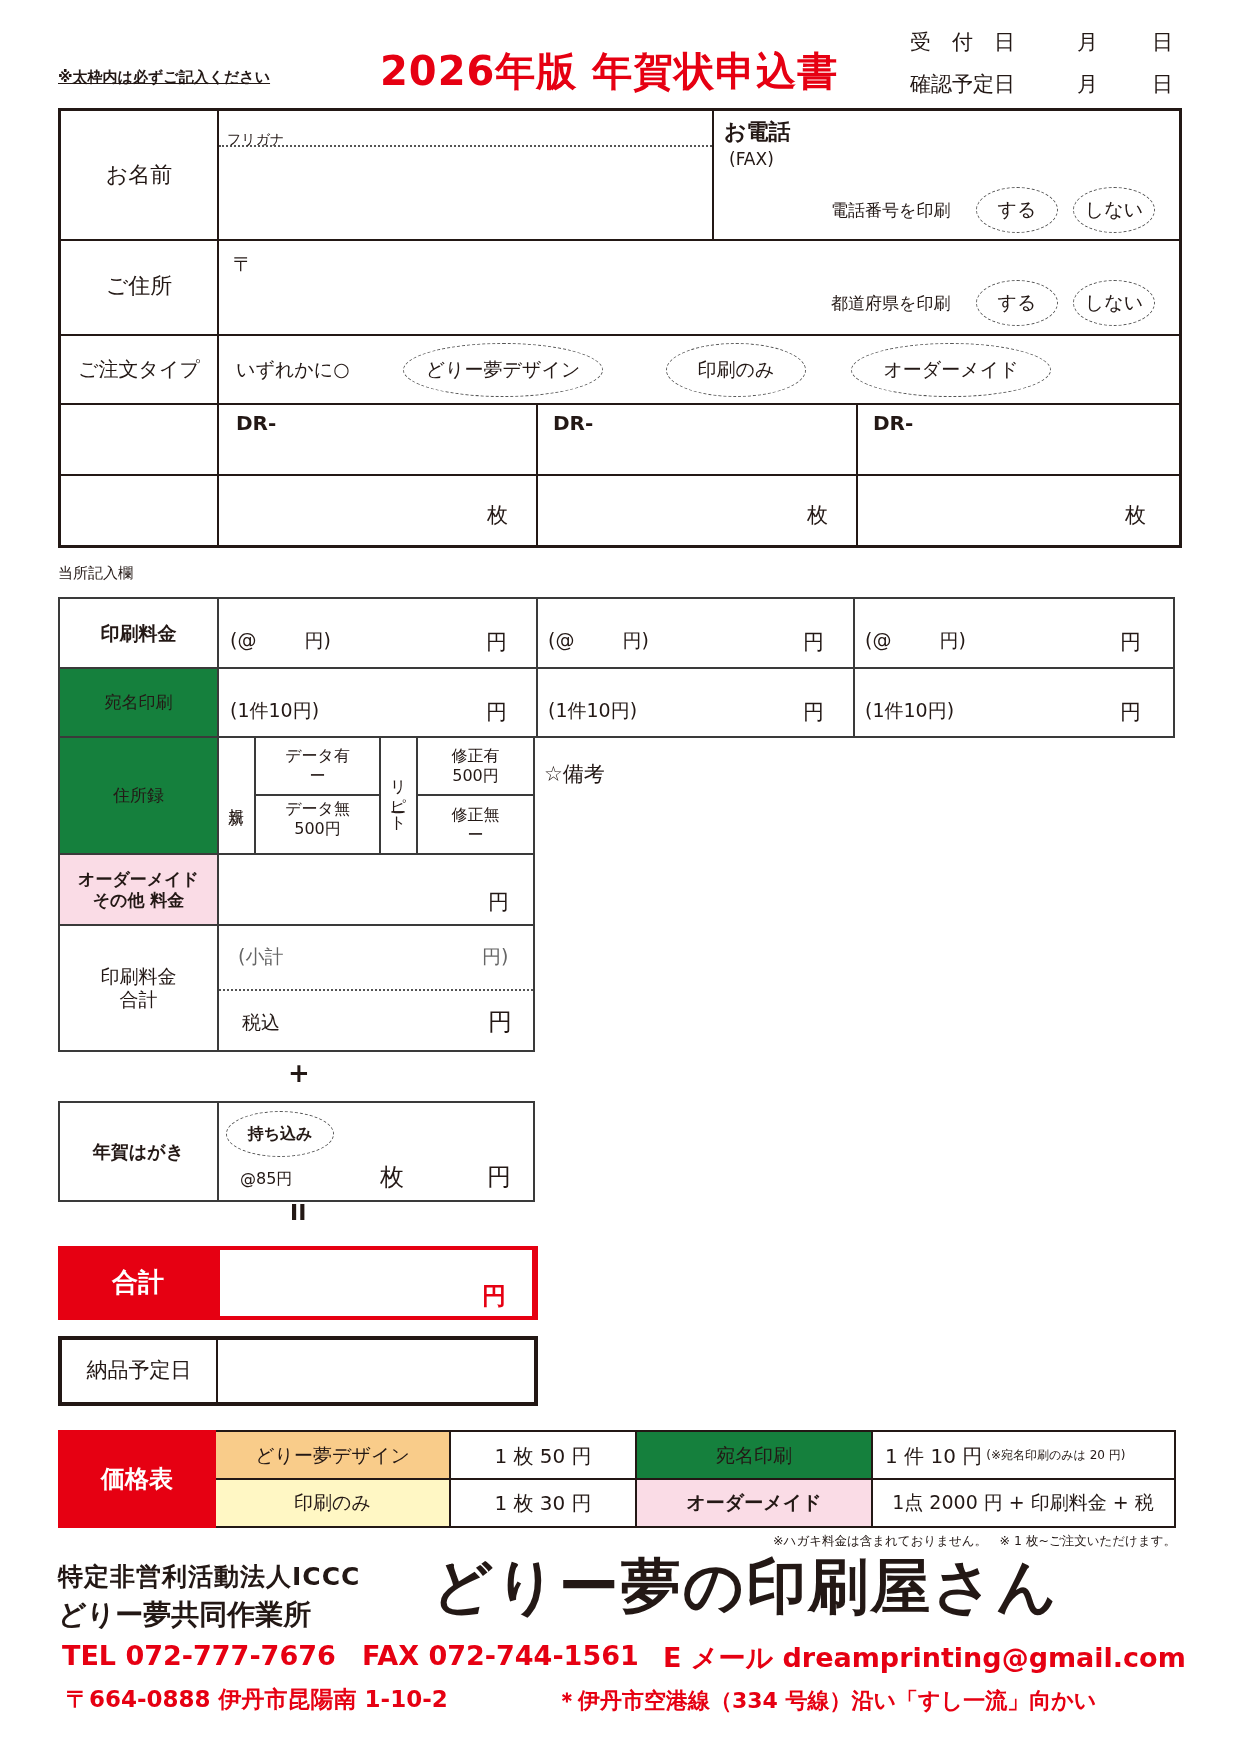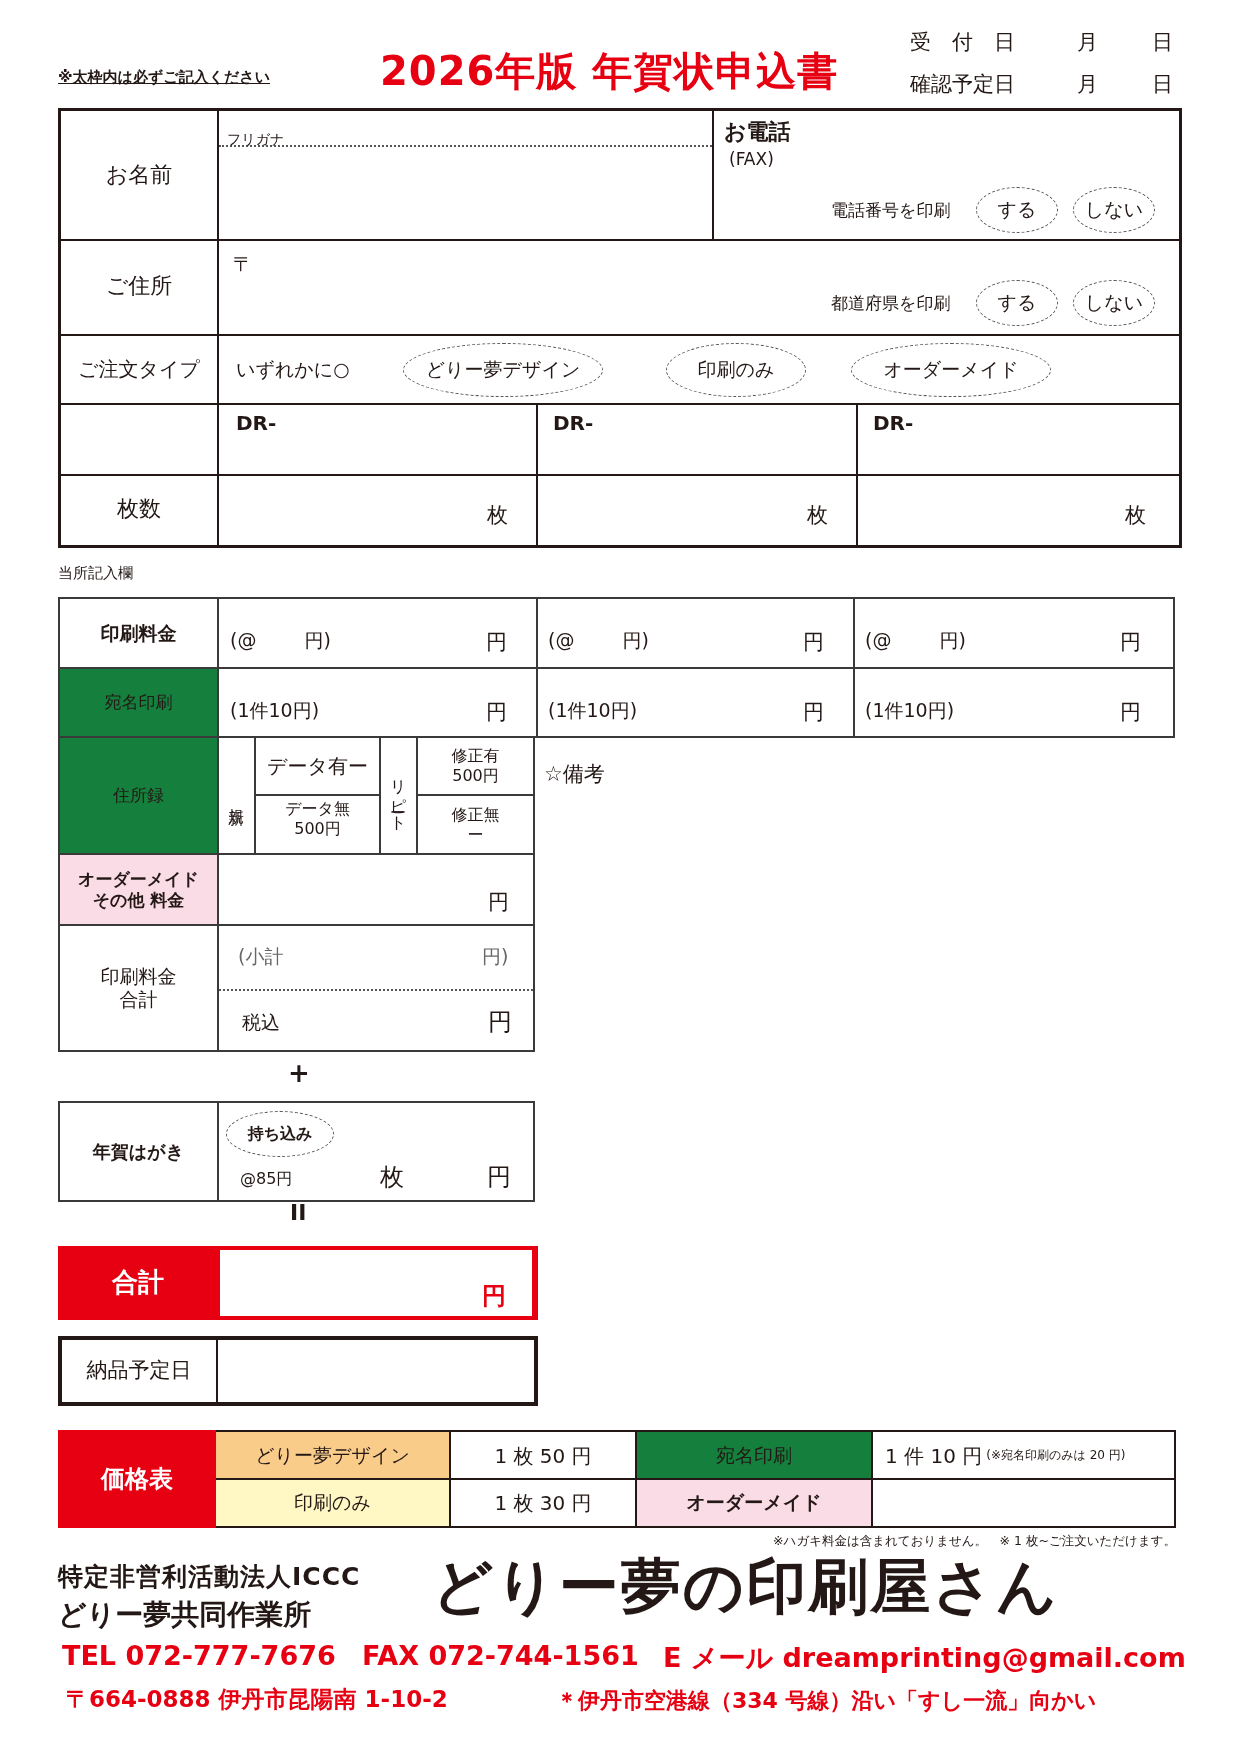--- a/index.html
+++ b/index.html
@@ -78,21 +78,20 @@
   <div class="lbl" style="left:0;top:223px;width:156px;height:69px;font-size:20px;border-radius:9px;">ご注文タイプ</div>
   <div class="cell" style="left:175px;top:246px;font-size:19px;">いずれかに○</div>
   <div class="pill" style="left:342px;top:232px;width:200px;height:54px;">どりー夢デザイン</div>
   <div class="pill" style="left:605px;top:232px;width:140px;height:54px;">印刷のみ</div>
   <div class="pill" style="left:790px;top:232px;width:200px;height:54px;">オーダーメイド</div>
 
   <div class="cell bold" style="left:175px;top:300px;font-size:20px;">DR-</div>
   <div class="cell bold" style="left:492px;top:300px;font-size:20px;">DR-</div>
   <div class="cell bold" style="left:812px;top:300px;font-size:20px;">DR-</div>
 
-  <div class="lbl" style="left:0;top:363px;width:156px;height:71px;">枚数</div>
   <div class="cell" style="left:426px;top:390px;font-size:21px;">枚</div>
   <div class="cell" style="left:746px;top:390px;font-size:21px;">枚</div>
   <div class="cell" style="left:1064px;top:390px;font-size:21px;">枚</div>
 </div>
 
 <div class="abs tiny" style="left:58px;top:564px;font-size:15px;">当所記入欄</div>
 
 <div class="grid" style="left:58px;top:597px;width:1117px;height:141px;">
   <div class="hline" style="left:0;right:0;top:68px;background:#3a3a3a;"></div>
   <div class="vline" style="left:157px;top:0;bottom:0;background:#3a3a3a;"></div>
@@ -125,21 +124,21 @@
   <div class="hline" style="left:0;right:0;top:115px;background:#3a3a3a;"></div>
   <div class="hline" style="left:0;right:0;top:186px;background:#3a3a3a;"></div>
   <div class="vline" style="left:157px;top:0;bottom:0;background:#3a3a3a;"></div>
   <div class="vline" style="left:194px;top:0;height:115px;background:#3a3a3a;"></div>
   <div class="vline" style="left:319px;top:0;height:115px;background:#3a3a3a;"></div>
   <div class="vline" style="left:356px;top:0;height:115px;background:#3a3a3a;"></div>
   <div class="hline" style="left:194px;width:125px;top:56px;background:#3a3a3a;"></div>
   <div class="hline" style="left:356px;right:0;top:56px;background:#3a3a3a;"></div>
 
   <div class="lbl" style="left:159px;top:0;width:35px;height:115px;font-size:16px;writing-mode:vertical-rl;">新規</div>
-  <div class="lbl" style="left:196px;top:0;width:123px;height:56px;font-size:20px;line-height:1.25;">
+  <div class="lbl" style="left:196px;top:0;width:123px;height:56px;font-size:16px;flex-direction:column;line-height:1.25;">
     <span>データ有</span>
     <span>ー</span>
   </div>
   <div class="lbl" style="left:196px;top:58px;width:123px;height:45px;font-size:16px;flex-direction:column;line-height:1.25;">
     <span>データ無</span>
     <span>500円</span>
   </div>
   <div class="lbl" style="left:321px;top:0;width:35px;height:115px;font-size:16px;writing-mode:vertical-rl;">リピート</div>
   <div class="lbl" style="left:358px;top:0;width:115px;height:56px;font-size:16px;flex-direction:column;line-height:1.25;">
     <span>修正有</span>
@@ -197,20 +196,21 @@
   <div class="lbl orange" style="left:156px;top:0;width:233px;height:47px;font-size:19px;">どりー夢デザイン</div>
   <div class="lbl yellow" style="left:156px;top:47px;width:233px;height:47px;font-size:19px;">印刷のみ</div>
   <div class="lbl" style="left:391px;top:0;width:184px;height:47px;font-size:20px;">1 枚 50 円</div>
   <div class="lbl" style="left:391px;top:47px;width:184px;height:47px;font-size:20px;">1 枚 30 円</div>
   <div class="lbl blue" style="left:577px;top:0;width:234px;height:47px;font-size:19px;">宛名印刷</div>
   <div class="lbl pink bold" style="left:577px;top:47px;width:234px;height:47px;font-size:19px;">オーダーメイド</div>
   <div class="lbl" style="left:813px;top:0;width:300px;height:47px;font-size:20px;justify-content:flex-start;padding-left:12px;box-sizing:border-box;">
     <span>1 件 10 円</span>
     <span style="font-size:12px;margin-left:4px;">(※宛名印刷のみは 20 円)</span>
   </div>
+  <div class="lbl" style="left:813px;top:47px;width:300px;height:47px;font-size:19px;">1点 2000 円 + 印刷料金 + 税</div>
   <div class="hline" style="left:156px;right:0;top:46px;"></div>
   <div class="vline" style="left:389px;top:0;bottom:0;"></div>
   <div class="vline" style="left:575px;top:0;bottom:0;"></div>
   <div class="vline" style="left:811px;top:0;bottom:0;"></div>
 </div>
 <div class="abs" style="right:64px;top:1533px;font-size:12.5px;">※ハガキ料金は含まれておりません。　※ 1 枚~ご注文いただけます。</div>
 
 <div class="abs bold" style="left:58px;top:1560px;font-size:25px;letter-spacing:1px;">特定非営利活動法人ICCC</div>
 <div class="abs bold" style="left:58px;top:1596px;font-size:28px;">どりー夢共同作業所</div>
 <div class="abs bold" style="left:432px;top:1556px;font-size:60px;letter-spacing:2px;line-height:1;">どりー夢の印刷屋さん</div>

